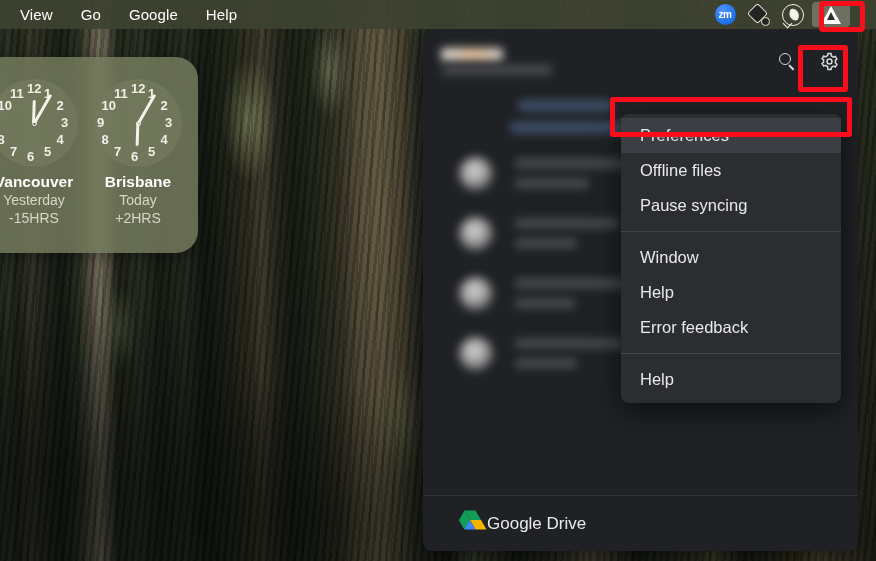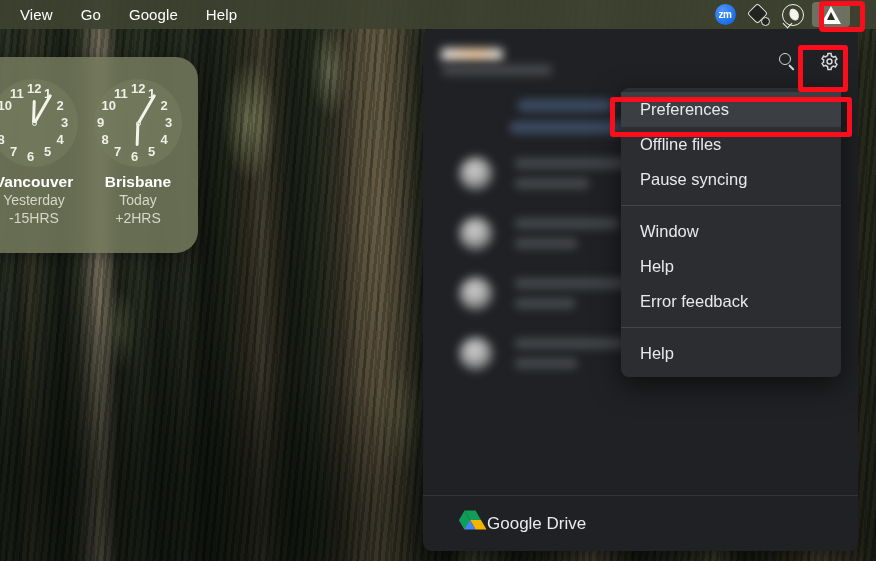--- a/index.html
+++ b/index.html
@@ -214,21 +214,21 @@
   #panel-footer {
     position:absolute; left:0; bottom:0; width:435px; height:56px;
     background:#1f2124; border-top:1px solid #313438;
     display:flex; align-items:center; padding-left:30px;
   }
   .ic-drive-color { width:34px; height:30px; position:relative; flex:none; }
   #footer-label { color:#e9eaec; font-size:17px; }
 
   
   #gear-menu {
-    position:absolute; left:621px; top:88px; width:220px;
+    position:absolute; left:621px; top:114px; width:220px;
     background:#2b2d30;
     border-radius:8px;
     box-shadow:0 8px 28px rgba(0,0,0,.6);
     padding:4px 0 6px;
     z-index:50;
   }
   .menu-item {
     height:35px; display:flex; align-items:center;
     padding-left:19px; color:#e8e9ea; font-size:16.5px;
     white-space:nowrap;

